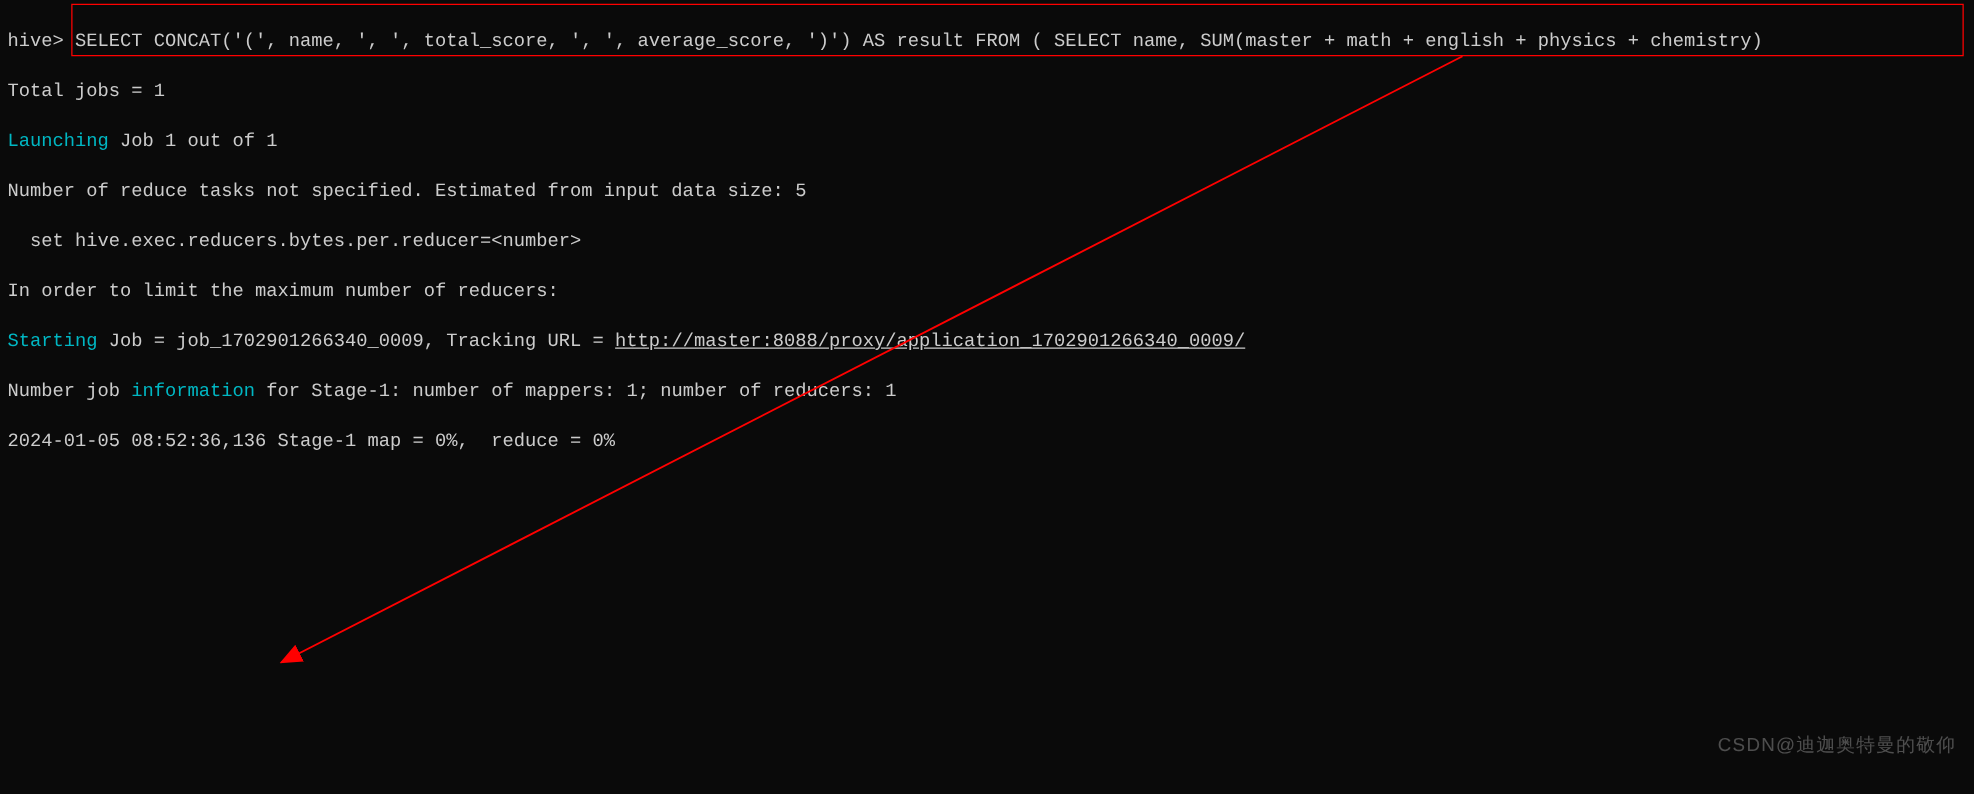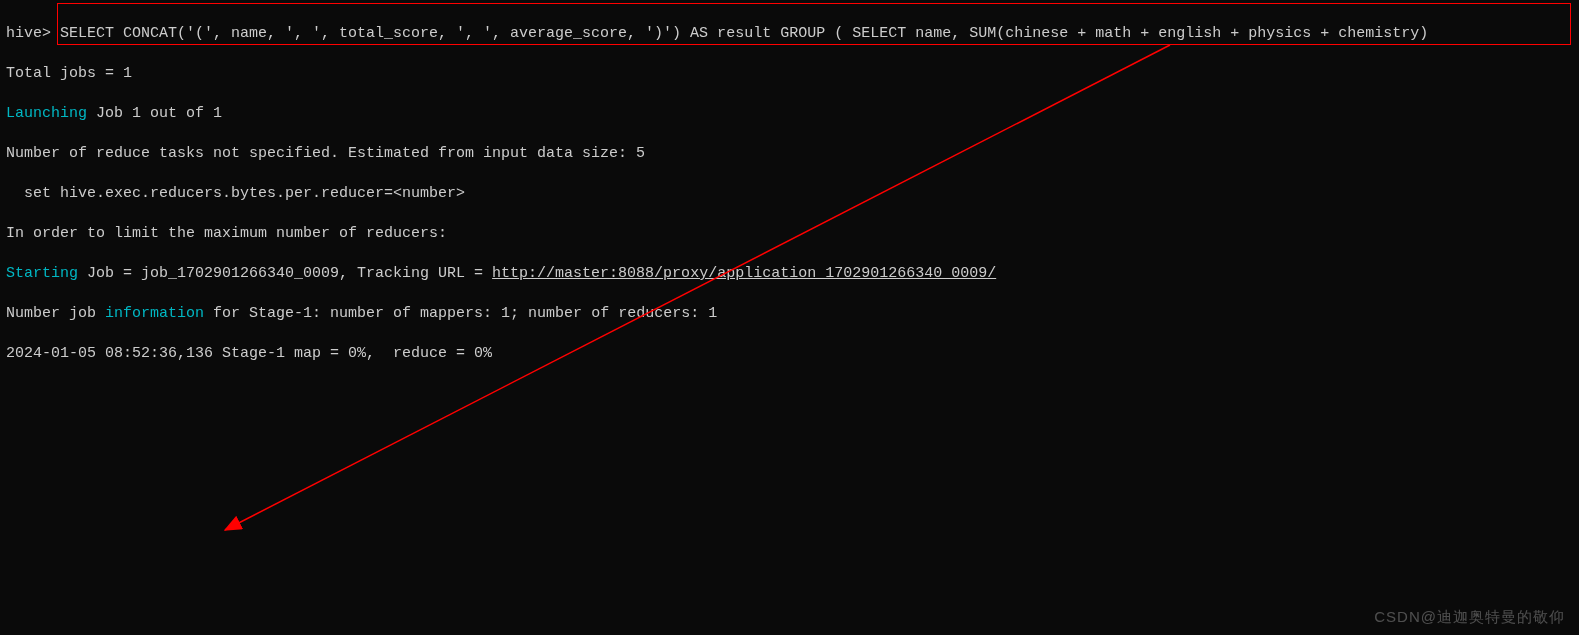--- a/index.html
+++ b/index.html
@@ -32,33 +32,33 @@
   .arrow {
     position: absolute;
     top: 40px;
     left: 215px;
     pointer-events: none;
   }
   .cyan { color: #00b7c3; text-align: right; }
   .underline { text-decoration: underline; margin-top: 44px; }
   .watermark {
     position: absolute;
-    bottom: 8px;
+    bottom: 28px;
     right: 14px;
     color: rgba(255,255,255,0.28);
     font-family: sans-serif;
     font-size: 15px;
     letter-spacing: 1px;
   }
 </style>
 </head>
 <body>
 
 <div class="terminal">
-<span class="line"><span>hive&gt;</span><span> SELECT CONCAT('(', name, ', ', total_score, ', ', average_score, ')') AS result GROUP ( SELECT name, SUM(chinese + math + english + physics + chemistry)</span></span>
+<span class="line"><span>hive&gt;</span><span> SELECT CONCAT('(', name, ', ', total_score, ', ', average_score, ')') AS result FROM ( SELECT name, SUM(master + math + english + physics + chemistry)</span></span>
 <span class="line">Total jobs = 1</span>
 <span class="line"><span class="cyan">Launching</span><span> Job 1 out of 1</span></span>
 <span class="line">Number of reduce tasks not specified. Estimated from input data size: 5</span>
 <span class="line">  set hive.exec.reducers.bytes.per.reducer=&lt;number&gt;</span>
 <span class="line">In order to limit the maximum number of reducers:</span>
 <span class="line"><span class="cyan">Starting</span><span> Job = job_1702901266340_0009, Tracking URL = </span><span class="underline">http://master:8088/proxy/application_1702901266340_0009/</span></span>
 <span class="line"><span>Number job </span><span class="cyan">information</span><span> for Stage-1: number of mappers: 1; number of reducers: 1</span></span>
 <span class="line">2024-01-05 08:52:36,136 Stage-1 map = 0%,  reduce = 0%</span>
 
 

